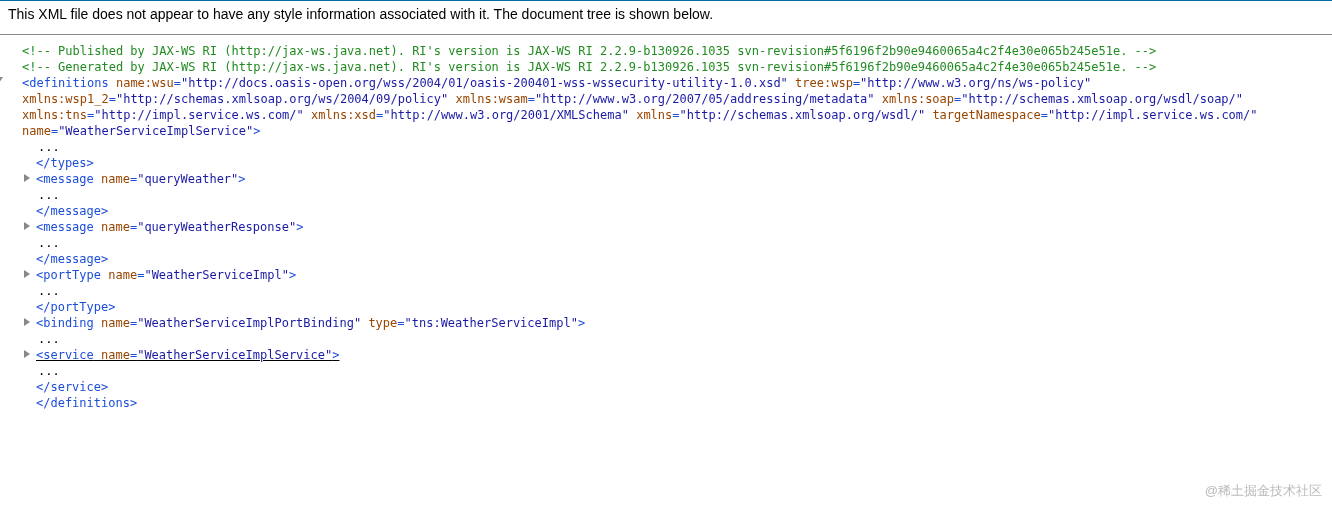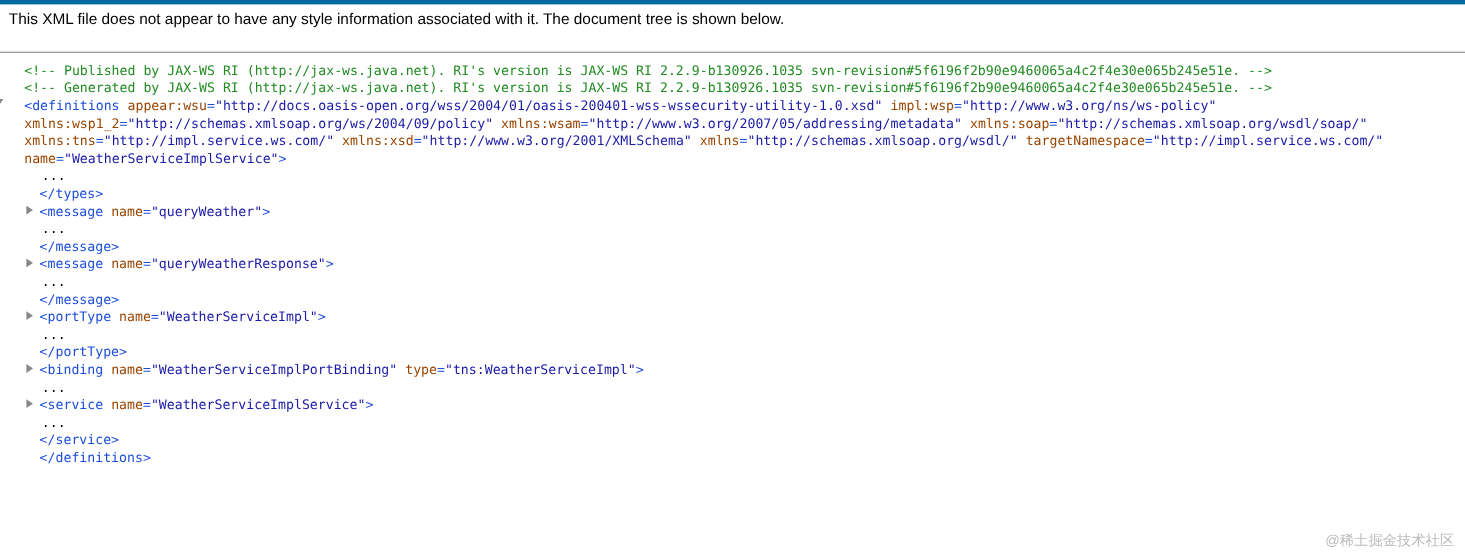--- a/index.html
+++ b/index.html
@@ -7,22 +7,22 @@
     margin: 0;
     font-family: "Lucida Console", Monaco, monospace;
     font-size: 12px;
     background: #fff;
     color: #000;
     width: 1332px;
   }
   .header {
     font-family: -apple-system, "Segoe UI", Helvetica, Arial, sans-serif;
     font-size: 14px;
-    padding: 5px 8px 22px 8px;
-    border-top: 4px solid #0369a1;
+    padding: 5px 8px 12px 8px;
+    border-top: 1px solid #0369a1;
     border-bottom: 1px solid #888;
     color: #000;
   }
   .tree {
     padding: 8px 20px 8px 8px;
     line-height: 16px;
     white-space: nowrap;
   }
   .comment { color: #228B22; }
   .tag { color: #1d4ed8; }
@@ -65,40 +65,40 @@
 <body>
 
 <div class="header">This XML file does not appear to have any style information associated with it. The document tree is shown below.</div>
 
 <div class="tree">
   <div class="ind"><span class="comment">&lt;!--  Published by JAX-WS RI (http://jax-ws.java.net). RI's version is JAX-WS RI 2.2.9-b130926.1035 svn-revision#5f6196f2b90e9460065a4c2f4e30e065b245e51e.  --&gt;</span></div>
   <div class="ind"><span class="comment">&lt;!--  Generated by JAX-WS RI (http://jax-ws.java.net). RI's version is JAX-WS RI 2.2.9-b130926.1035 svn-revision#5f6196f2b90e9460065a4c2f4e30e065b245e51e.  --&gt;</span></div>
 
   <div class="ind row" id="defs-open">
     <span class="arrow down"></span>
-  <span class="tag">&lt;definitions</span> <span class="attr-name">appear:wsu</span><span class="tag">=</span><span class="attr-value">"http://docs.oasis-open.org/wss/2004/01/oasis-200401-wss-wssecurity-utility-1.0.xsd"</span> <span class="attr-name">impl:wsp</span><span class="tag">=</span><span class="attr-value">"http://www.w3.org/ns/ws-policy"</span></div>
+  <span class="tag">&lt;definitions</span> <span class="attr-name">name:wsu</span><span class="tag">=</span><span class="attr-value">"http://docs.oasis-open.org/wss/2004/01/oasis-200401-wss-wssecurity-utility-1.0.xsd"</span> <span class="attr-name">tree:wsp</span><span class="tag">=</span><span class="attr-value">"http://www.w3.org/ns/ws-policy"</span></div>
 
   <div class="row" style="padding-left: 14px;"><span class="attr-name">xmlns:wsp1_2</span><span class="tag">=</span><span class="attr-value">"http://schemas.xmlsoap.org/ws/2004/09/policy"</span> <span class="attr-name">xmlns:wsam</span><span class="tag">=</span><span class="attr-value">"http://www.w3.org/2007/05/addressing/metadata"</span> <span class="attr-name">xmlns:soap</span><span class="tag">=</span><span class="attr-value">"http://schemas.xmlsoap.org/wsdl/soap/"</span></div>
     <div class="row" style="padding-left: 14px;"><span class="attr-name">xmlns:tns</span><span class="tag">=</span><span class="attr-value">"http://impl.service.ws.com/"</span> <span class="attr-name">xmlns:xsd</span><span class="tag">=</span><span class="attr-value">"http://www.w3.org/2001/XMLSchema"</span> <span class="attr-name">xmlns</span><span class="tag">=</span><span class="attr-value">"http://schemas.xmlsoap.org/wsdl/"</span> <span class="attr-name">targetNamespace</span><span class="tag">=</span><span class="attr-value">"http://impl.service.ws.com/"</span></div>
     <div class="row" style="padding-left: 14px;"><span class="attr-name">name</span><span class="tag">=</span><span class="attr-value">"WeatherServiceImplService"</span><span class="tag">&gt;</span></div>
     <div class="ind" style="padding-left:28px" id="children-container">
       <div class="ell">...</div>
       <div><span class="tag">&lt;/types&gt;</span></div>
       <div class="row" style="position: relative;"><span class="arrow right"></span><span class="tag">&lt;message</span> <span class="attr-name">name</span><span class="tag">=</span><span class="attr-value">"queryWeather"</span><span class="tag">&gt;</span></div>
       <div class="ell">...</div>
       <div><span class="tag">&lt;/message&gt;</span></div>
       <div class="row" style="position: relative;"><span class="arrow right"></span><span class="tag">&lt;message</span> <span class="attr-name">name</span><span class="tag">=</span><span class="attr-value">"queryWeatherResponse"</span><span class="tag">&gt;</span></div>
       <div class="ell">...</div>
       <div><span class="tag">&lt;/message&gt;</span></div>
       <div class="row" style="position: relative;"><span class="arrow right"></span><span class="tag">&lt;portType</span> <span class="attr-name">name</span><span class="tag">=</span><span class="attr-value">"WeatherServiceImpl"</span><span class="tag">&gt;</span></div>
       <div class="ell">...</div>
       <div><span class="tag">&lt;/portType&gt;</span></div>
       <div class="row" style="position: relative;"><span class="arrow right"></span><span class="tag">&lt;binding</span> <span class="attr-name">name</span><span class="tag">=</span><span class="attr-value">"WeatherServiceImplPortBinding"</span> <span class="attr-name">type</span><span class="tag">=</span><span class="attr-value">"tns:WeatherServiceImpl"</span><span class="tag">&gt;</span></div>
       <div class="ell">...</div>
-      <div class="row" style="position: relative;"><span class="arrow right"></span><span class="tag">&lt;service</span> <span class="attr-name">name</span><span class="tag">=</span><span class="attr-value">"WeatherServiceImplService"</span><span class="tag">&gt;</span></div>
+      <div class="row" style="position: relative; text-decoration: underline;"><span class="arrow right"></span><span class="tag">&lt;service</span> <span class="attr-name">name</span><span class="tag">=</span><span class="attr-value">"WeatherServiceImplService"</span><span class="tag">&gt;</span></div>
       <div class="ell">...</div>
       <div><span class="tag">&lt;/service&gt;</span></div>
     </div>
 
   <div class="ind" style="padding-left:28px"><span class="tag">&lt;/definitions&gt;</span></div>
 </div>
 
 <div class="watermark">@稀土掘金技术社区</div>
 
 </body></html>

